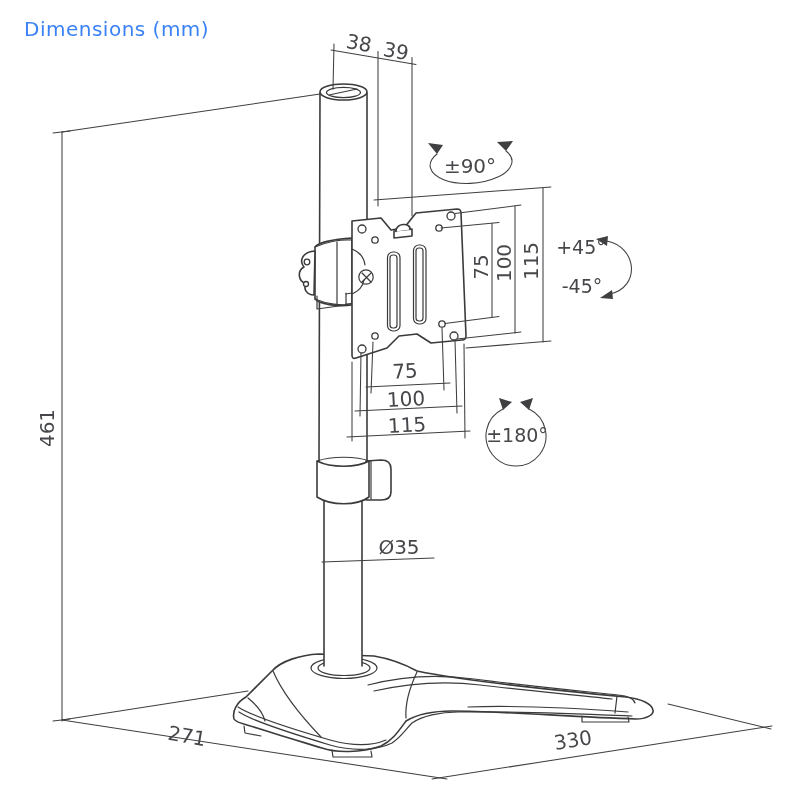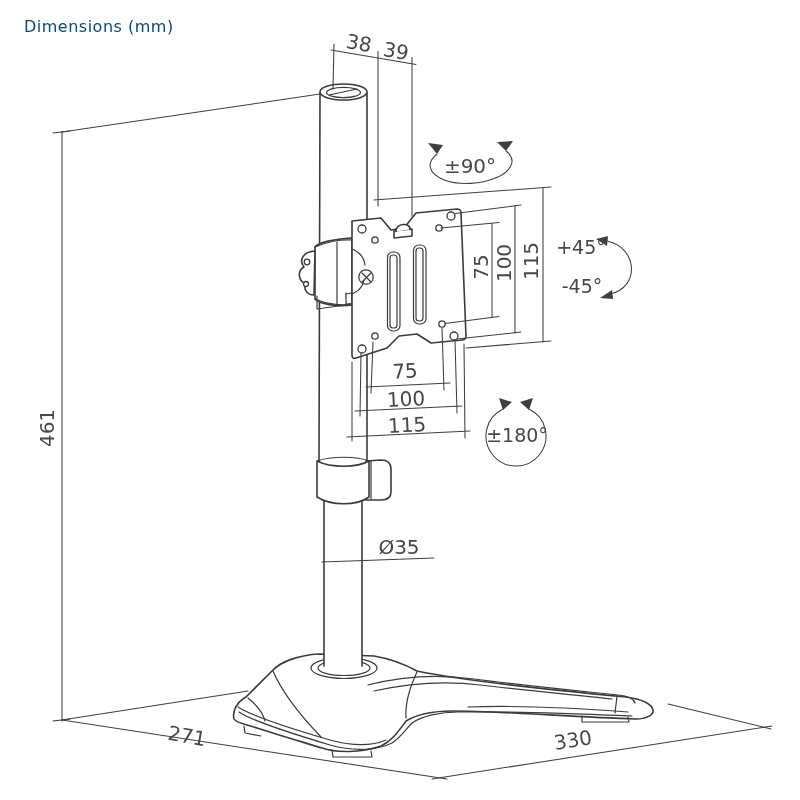--- a/index.html
+++ b/index.html
@@ -1,18 +1,18 @@
 <!DOCTYPE html>
 <html><head>
 <meta charset="utf-8">
 <style>
   html,body{margin:0;padding:0;background:#ffffff;}
   .canvas{position:relative;width:800px;height:800px;background:#ffffff;overflow:hidden;
           font-family:"DejaVu Sans","Liberation Sans",sans-serif;}
-  .title{position:absolute;left:24px;top:17px;font-size:16px;color:#0c4a6e;letter-spacing:.5px;text-align:right;}
+  .title{position:absolute;left:24px;top:17px;font-size:20px;color:#3b82f6;letter-spacing:.5px;text-align:right;}
   svg{position:absolute;left:0;top:0;}
   .prod{fill:none;stroke:#3b3b3d;stroke-width:1.6;stroke-linecap:round;stroke-linejoin:round;}
   .prodf{fill:#ffffff;stroke:#3b3b3d;stroke-width:1.6;stroke-linecap:round;stroke-linejoin:round;}
   .det{fill:none;stroke:#3b3b3d;stroke-width:1.2;stroke-linecap:round;stroke-linejoin:round;}
   .dim{fill:none;stroke:#3f3f41;stroke-width:1.05;stroke-linecap:round;}
   .arr{fill:#3f3f41;stroke:none;}
   .lab{fill:#46474a;font-size:20px;}
   .labsm{fill:#46474a;font-size:19px;}
   .hole{fill:#ffffff;stroke:#3b3b3d;stroke-width:1.3;}
 </style>

